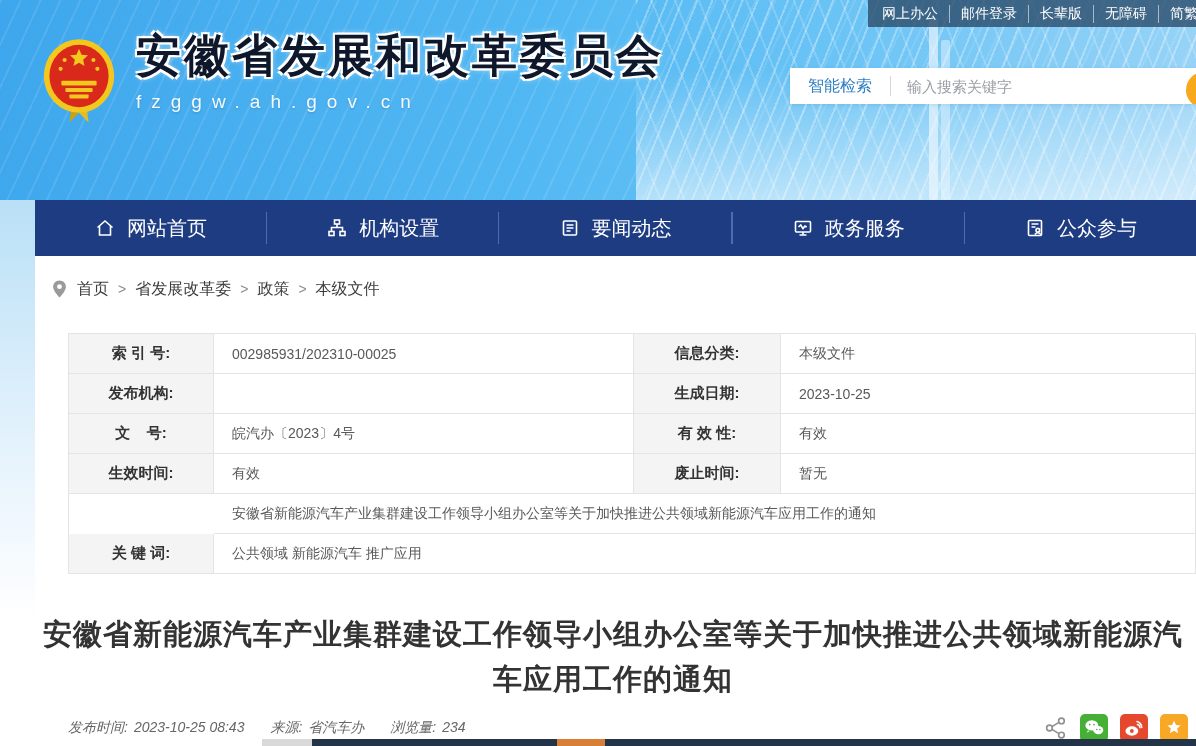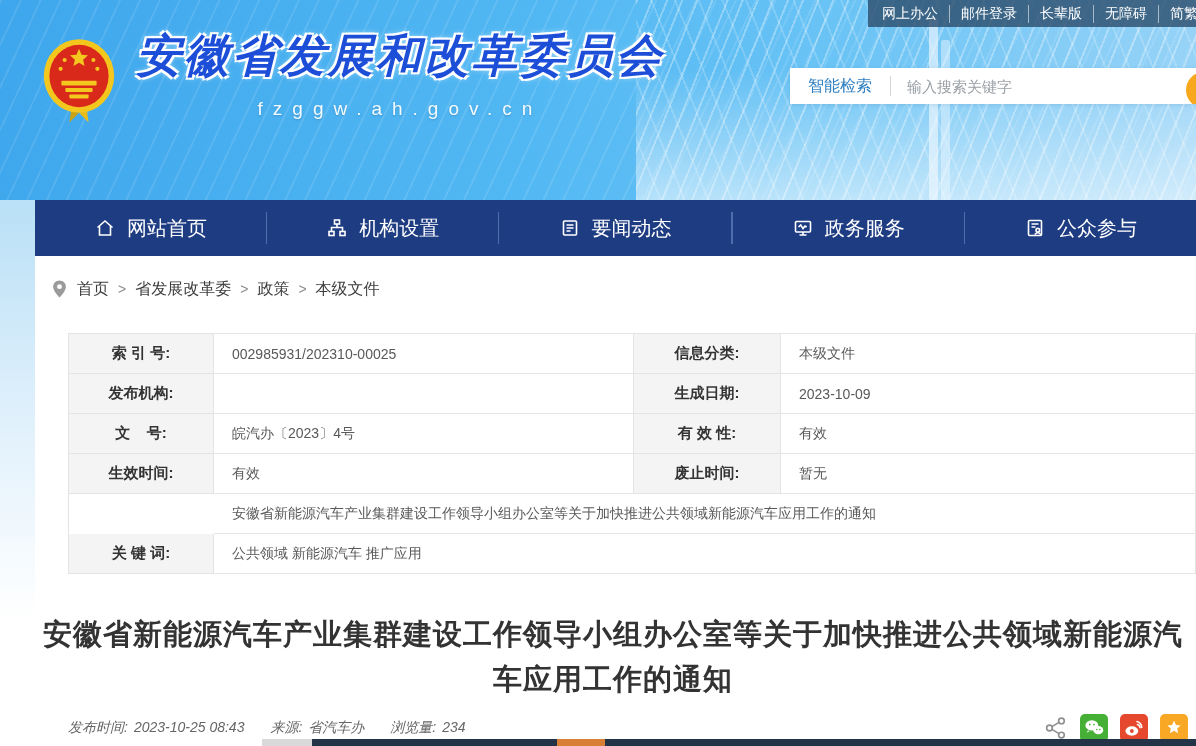--- a/index.html
+++ b/index.html
@@ -35,26 +35,25 @@
     background:rgba(44,78,110,.82); display:flex; align-items:center;
     padding:0 14px; color:#fff; font-size:14px; white-space:nowrap;
   }
   .top-link{ cursor:pointer; }
   .top-link + .top-link{ border-left:1px solid rgba(255,255,255,.55); padding-left:11px; margin-left:11px; }
 
   .logo-area{ position:absolute; left:38px; top:30px; display:flex; align-items:flex-start; cursor:pointer; z-index:4;}
   .emblem{ width:82px; height:88px; margin-top:6px; flex:0 0 auto; }
   .site-txt{ margin-left:16px; }
   .site-title{
-    font-size:45px; font-weight:900; letter-spacing:3px; color:#1d4ed8; line-height:52px;
+    font-size:45px; font-weight:900; letter-spacing:3px; color:#0f172a; line-height:52px;
     text-shadow:-2px -2px 0 #fff,2px -2px 0 #fff,-2px 2px 0 #fff,2px 2px 0 #fff,0 0 6px rgba(255,255,255,.9);
-    font-style:italic;
   }
   .site-url{
-    margin-top:16px; text-align:center; color:#f2fbff; font-size:19px; letter-spacing:10px;
+    margin-top:9px; text-align:left; color:#f2fbff; font-size:19px; letter-spacing:10px;
     text-shadow:0 1px 2px rgba(60,120,170,.5);
   }
 
   .search-bar{
     position:absolute; top:68px; left:790px; right:0; height:36px; z-index:5;
     background:#fff; display:flex; align-items:center; overflow:hidden;
     box-shadow:0 1px 4px rgba(40,90,140,.15);
   }
   .search-label{ padding:0 18px; font-size:16px; color:#2e7fc1; white-space:nowrap; cursor:pointer;}
   .search-div{ width:1px; height:20px; background:#d6d6d6; }
@@ -262,21 +261,21 @@
 
 <div class="doc-table">
   <div class="cell lab">索 引 号:</div>
   <div class="cell val">002985931/202310-00025</div>
   <div class="cell lab">信息分类:</div>
   <div class="cell val">本级文件</div>
 
   <div class="cell lab">发布机构:</div>
   <div class="cell val"></div>
   <div class="cell lab">生成日期:</div>
-  <div class="cell val">2023-10-09</div>
+  <div class="cell val">2023-10-25</div>
 
   <div class="cell lab">文    号:</div>
   <div class="cell val">皖汽办〔2023〕4号</div>
   <div class="cell lab">有 效 性:</div>
   <div class="cell val">有效</div>
 
   <div class="cell lab">生效时间:</div>
   <div class="cell val">有效</div>
   <div class="cell lab">废止时间:</div>
   <div class="cell val">暂无</div>

